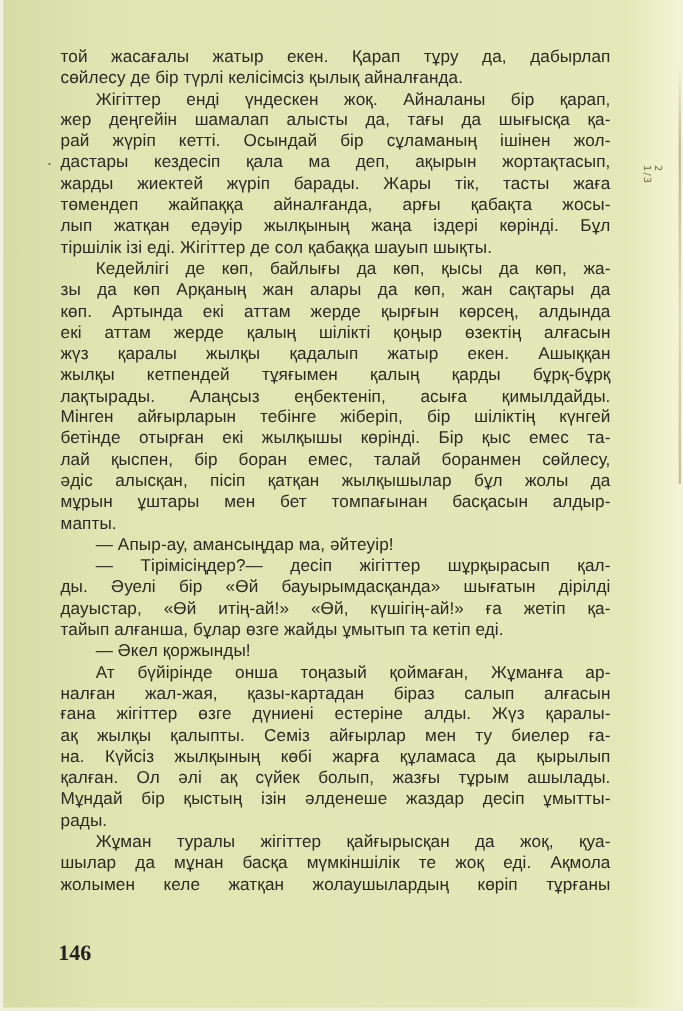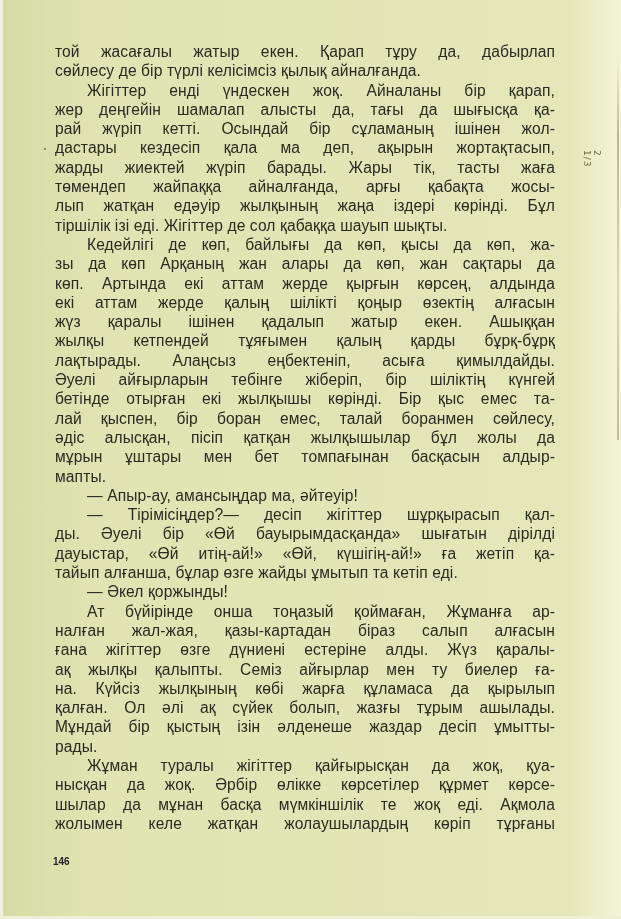--- a/index.html
+++ b/index.html
@@ -41,22 +41,22 @@
   .line {
     display: block; white-space: nowrap;
     text-align: justify; text-align-last: justify;
     height: 19.3px;
     letter-spacing: 0.1px;
   }
   .line.indent { padding-left: 32px; }
   .line.last { text-align-last: left; }
   .page-number {
     position: absolute; left: 53px; top: 856px;
-    font-family: Liberation Sans, sans-serif; font-weight: bold;
-    font-size: 10px; color: #222;
+    font-family: Liberation Serif, serif; font-weight: bold;
+    font-size: 20px; color: #222;
   }
   .stray-dot {
     position: absolute; left: 44px; top: 148px; width: 2px; height: 2px;
     background: #666; border-radius: 1px;
   }
 </style>
 </head>
 <body>
 
 <div class="page">
@@ -73,44 +73,43 @@
       <span class="line">рай жүріп кетті. Осындай бір сұламаның ішінен жол-</span>
       <span class="line">дастары  кездесіп  қала ма деп, ақырын  жортақтасып,</span>
       <span class="line">жарды жиектей жүріп барады. Жары тік, тасты жаға</span>
       <span class="line">төмендеп  жайпаққа  айналғанда,  арғы  қабақта  жосы-</span>
       <span class="line">лып жатқан едәуір жылқының жаңа іздері көрінді. Бұл</span>
       <span class="line last">тіршілік ізі еді. Жігіттер де сол қабаққа шауып шықты.</span>
       <span class="line indent">Кедейлігі де көп, байлығы да көп, қысы  да көп, жа-</span>
       <span class="line">зы да көп Арқаның жан алары да көп, жан сақтары да</span>
       <span class="line">көп. Артында екі аттам жерде қырғын көрсең, алдында</span>
       <span class="line">екі аттам жерде қалың  шілікті  қоңыр өзектің алғасын</span>
-      <span class="line">жүз қаралы ішінен  қадалып  жатыр екен. Ашыққан</span>
+      <span class="line">жүз қаралы жылқы  қадалып  жатыр екен. Ашыққан</span>
       <span class="line">жылқы кетпендей  тұяғымен қалың  қарды бұрқ-бұрқ</span>
       <span class="line">лақтырады. Алаңсыз еңбектеніп,  асыға қимылдайды.</span>
-      <span class="line">Әуелі айғырларын тебінге жіберіп, бір шіліктің күнгей</span>
+      <span class="line">Мінген айғырларын тебінге жіберіп, бір шіліктің күнгей</span>
       <span class="line">бетінде отырған екі жылқышы көрінді. Бір қыс емес та-</span>
       <span class="line">лай қыспен, бір боран емес,  талай боранмен сөйлесу,</span>
       <span class="line">әдіс алысқан, пісіп қатқан жылқышылар бұл жолы да</span>
       <span class="line">мұрын ұштары мен бет томпағынан  басқасын алдыр-</span>
       <span class="line last">мапты.</span>
       <span class="line indent last">— Апыр-ау, амансыңдар ма, әйтеуір!</span>
       <span class="line indent">— Тірімісіңдер?— десіп жігіттер  шұрқырасып қал-</span>
       <span class="line">ды. Әуелі бір «Өй бауырымдасқанда» шығатын дірілді</span>
       <span class="line">дауыстар, «Өй итің-ай!» «Өй, күшігің-ай!» ға жетіп қа-</span>
       <span class="line last">тайып алғанша, бұлар өзге жайды ұмытып та кетіп еді.</span>
       <span class="line indent last">— Әкел қоржынды!</span>
       <span class="line indent">Ат бүйірінде онша тоңазый қоймаған, Жұманға ар-</span>
       <span class="line">налған  жал-жая, қазы-картадан біраз салып алғасын</span>
       <span class="line">ғана жігіттер өзге дүниені естеріне алды. Жүз қаралы-</span>
       <span class="line">ақ жылқы қалыпты. Семіз айғырлар мен ту биелер ға-</span>
       <span class="line">на. Күйсіз жылқының көбі жарға құламаса да қырылып</span>
       <span class="line">қалған. Ол әлі ақ сүйек болып, жазғы тұрым ашылады.</span>
       <span class="line">Мұндай бір қыстың ізін әлденеше жаздар десіп ұмытты-</span>
       <span class="line last">рады.</span>
       <span class="line indent">Жұман туралы жігіттер қайғырысқан да жоқ, қуа-</span>
-      <span class="line">нысқан  да  жоқ. Әрбір өлікке  көрсетілер  құрмет көрсе-</span>
       <span class="line">шылар да мұнан басқа мүмкіншілік те жоқ еді. Ақмола</span>
       <span class="line">жолымен келе  жатқан жолаушылардың көріп тұрғаны</span>
     </div>
 
   <div class="page-number">146</div>
   <div class="bottom-edge"></div>
 </div>
 
 </body></html>

